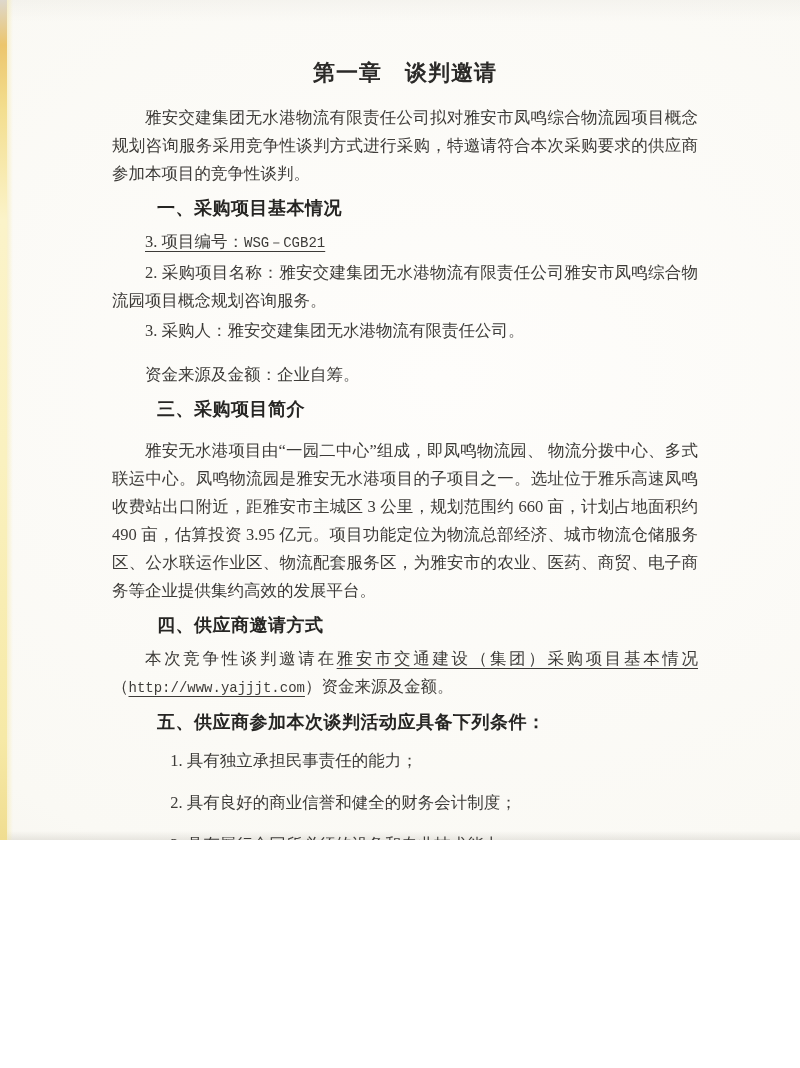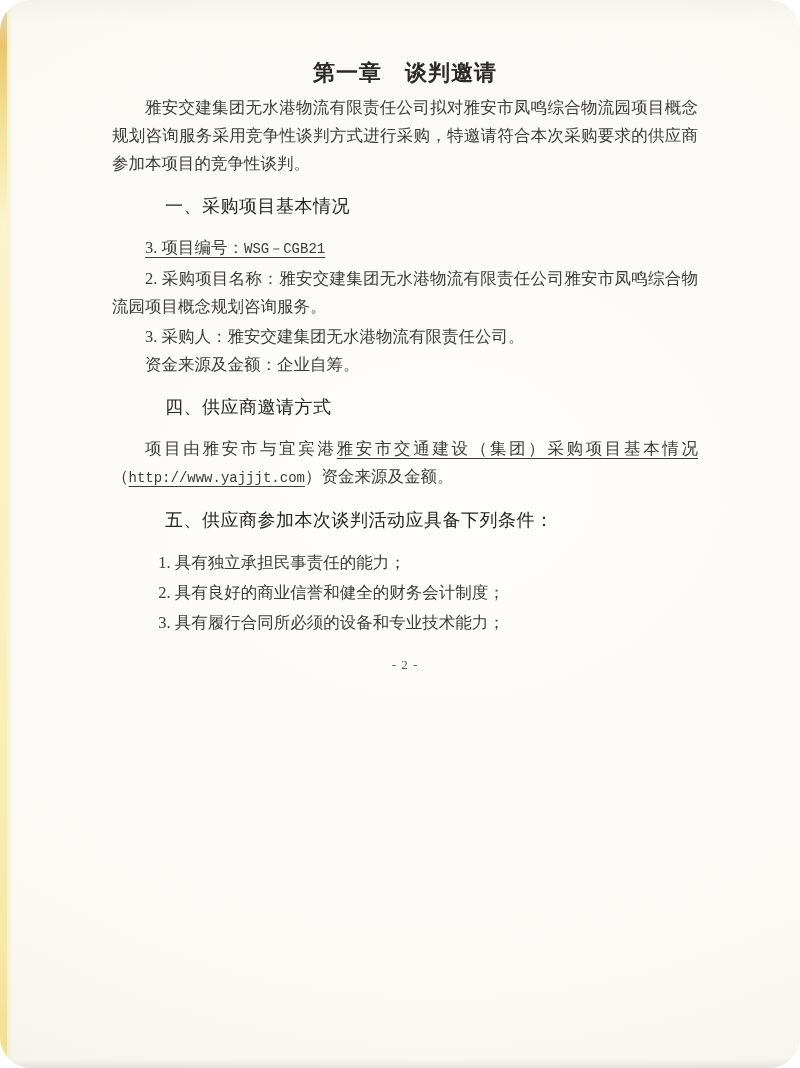--- a/index.html
+++ b/index.html
@@ -4,27 +4,26 @@
 <style>
   html, body { margin: 0; padding: 0; }
   body {
     width: 800px; height: 1068px;
     overflow: hidden;
     background: #ffffff;
     font-family: "Liberation Serif", "DejaVu Serif", serif;
   }
   .paper {
     position: relative;
-    width: 800px; height: 1068px;
+    width: 800px; height: 840px;
     background:
       linear-gradient(180deg, rgba(190,185,175,0.10) 0px, rgba(255,255,255,0) 22px),
       linear-gradient(0deg, rgba(165,160,150,0.22) 0px, rgba(255,255,255,0) 9px),
       radial-gradient(ellipse 900px 700px at 55% 45%, #fefdfb 0%, #faf9f4 75%, #f5f3ec 100%);
     overflow: hidden;
-    border-radius: 31px;
   }
   
   .edge-left {
     position: absolute; left: 0; top: 0; bottom: 0; width: 7px;
     background: linear-gradient(180deg,
       #ded8cc 0px,
       #ecc66d 45px,
       #f3de8f 110px,
       #fbf3c9 220px,
       #faf1bf 55%,
@@ -52,44 +51,44 @@
     letter-spacing: 1px;
   }
   p.body {
     margin: 0;
     font-size: 16.5px;
     line-height: 28px;
     text-align: justify;
     text-indent: 2em;
     color: #3d3b38;
   }
-  p.intro      { margin-top: 6px; }
+  p.intro      { margin-top: 16px; }
   h2.sec {
-    margin: 16px; padding: 0 0 0 37px;
+    margin: 8px; padding: 0 0 0 37px;
     font-family: "Liberation Sans", "DejaVu Sans", sans-serif;
-    font-weight: normal;
+    font-weight: bold;
     font-size: 18px;
     line-height: 24px;
     color: #262523;
     letter-spacing: 0.5px;
   }
   .h1m { margin-top: 10px; }
   .h2m { margin-top: 12px; }
   .h3m { margin-top: 12px; }
   .h4m { margin-top: 20px; }
   .h5m { margin-top: 10px; }
   p.item1 { margin-top: 4px; }
   p.itemn { margin-top: 2px; }
-  p.fund  { margin-top: 0; }
+  p.fund  { margin-top: 16px; }
   p.brief1 { margin-top: 4px; }
   p.brief2 { margin-top: 16px; }
   p.invite { margin-top: 8px; }
   .conds { margin-top: 8px; }
   p.cond {
-    margin: 0;
+    margin: 12px;
     font-size: 16.5px;
     line-height: 30px;
     text-align: justify;
     text-indent: 2.8em;
     color: #3d3b38;
   }
   .u {
     text-decoration: underline;
     text-underline-offset: 4px;
     text-decoration-thickness: 1px;
@@ -120,23 +119,25 @@
 
     <p class="body intro">雅安交建集团无水港物流有限责任公司拟对雅安市凤鸣综合物流园项目概念规划咨询服务采用竞争性谈判方式进行采购，特邀请符合本次采购要求的供应商参加本项目的竞争性谈判。</p>
 
     <h2 class="sec h1m">一、采购项目基本情况</h2>
     <p class="body item1"><span class="u">3. 项目编号：</span><span class="u mono">WSG－CGB21</span></p>
     <p class="body itemn">2. 采购项目名称：雅安交建集团无水港物流有限责任公司雅安市凤鸣综合物流园项目概念规划咨询服务。</p>
     <p class="body itemn">3. 采购人：雅安交建集团无水港物流有限责任公司。</p>
 
     <p class="body fund">资金来源及金额：企业自筹。</p>
 
+    <h2 class="sec h3m">三、采购项目简介</h2>
+    <p class="body brief2">雅安无水港项目由“一园二中心”组成，即凤鸣物流园、 物流分拨中心、多式联运中心。凤鸣物流园是雅安无水港项目的子项目之一。选址位于雅乐高速凤鸣收费站出口附近，距雅安市主城区 3 公里，规划范围约 660 亩，计划占地面积约 490 亩，估算投资 3.95 亿元。项目功能定位为物流总部经济、城市物流仓储服务区、公水联运作业区、物流配套服务区，为雅安市的农业、医药、商贸、电子商务等企业提供集约高效的发展平台。</p>
 
     <h2 class="sec h4m">四、供应商邀请方式</h2>
-    <p class="body invite"><span>项目由雅安市与宜宾港</span><span class="u">雅安市交通建设（集团）采购项目基本情况</span><span>（</span><span class="u mono">http://www.yajjjt.com</span><span>）资金来源及金额。</span></p>
+    <p class="body invite"><span>本次竞争性谈判邀请在</span><span class="u">雅安市交通建设（集团）采购项目基本情况</span><span>（</span><span class="u mono">http://www.yajjjt.com</span><span>）资金来源及金额。</span></p>
 
     <h2 class="sec h5m">五、供应商参加本次谈判活动应具备下列条件：</h2>
     <div class="conds">
       <p class="cond">1. 具有独立承担民事责任的能力；</p>
       <p class="cond">2. 具有良好的商业信誉和健全的财务会计制度；</p>
       <p class="cond">3. 具有履行合同所必须的设备和专业技术能力；</p>
     </div>
 
     <div class="page-number">- 2 -</div>
 

